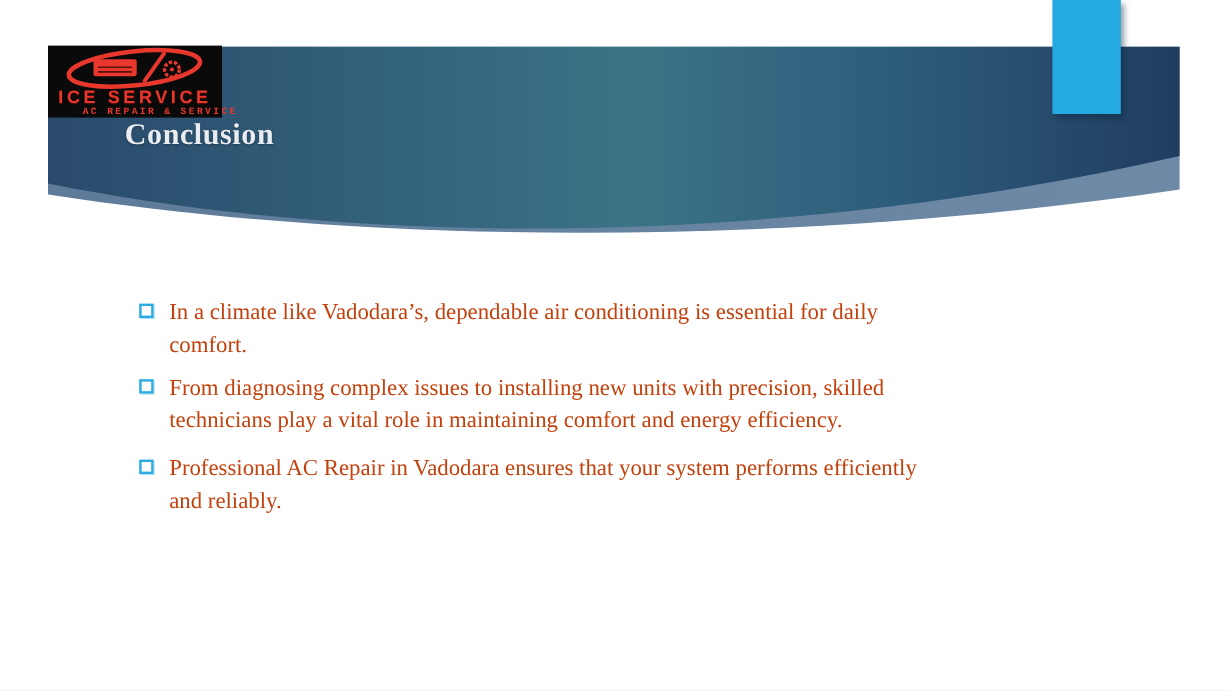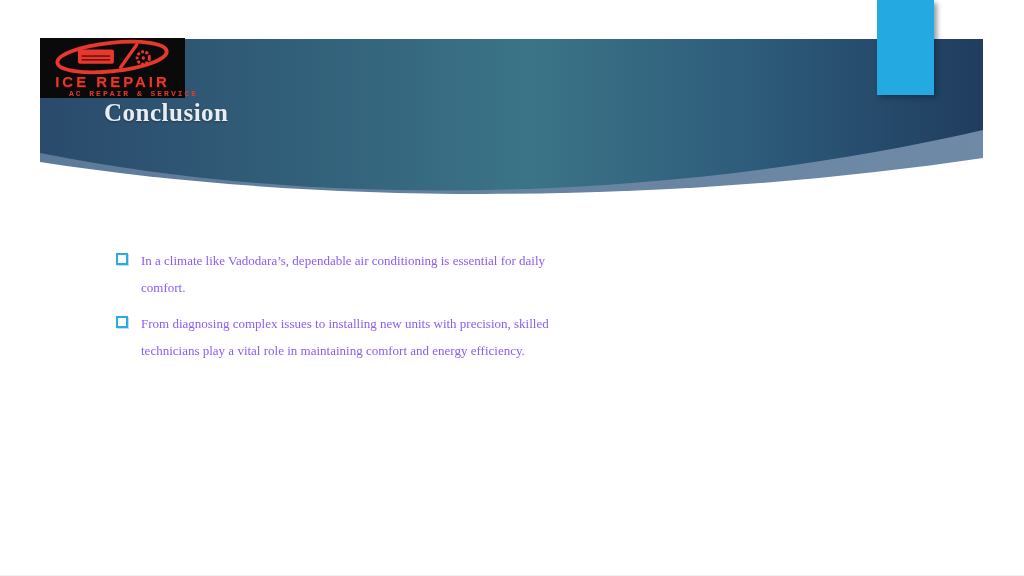--- a/index.html
+++ b/index.html
@@ -80,23 +80,23 @@
   .bullet-row.extra-gap { margin-top: 13px; }
   .bullet-sq {
     flex: none;
     width: 12px; height: 12px;
     border: 2px solid #2aabe2;
     background: #fdfdfd;
     margin: 6px 13px 0 0;
     box-shadow: 1px 1px 0 rgba(42,171,226,0.35);
   }
   .bullet-text {
-    font-size: 13px;
+    font-size: 19px;
     line-height: 27px;
-    color: #8b5cf6;
+    color: #c2410c;
     white-space: pre-line;
   }
 </style>
 </head>
 <body>
 
 <svg class="header-svg" width="1024" height="215" viewBox="0 0 1024 215" aria-hidden="true">
   <defs>
     <linearGradient id="bandGrad" x1="0" y1="0" x2="1" y2="0">
       <stop offset="0" stop-color="#2a4a6c"></stop>
@@ -119,35 +119,40 @@
 <div class="logo">
   <svg class="logo-emblem" width="141" height="38" viewBox="0 0 141 38" aria-hidden="true">
     <ellipse cx="70" cy="19" rx="58" ry="15" fill="none" stroke="#e8372c" stroke-width="4" transform="rotate(-6 70 19)"></ellipse>
     <rect x="34" y="11" width="38" height="15" rx="2" fill="#e8372c"></rect>
     <line x1="38" y1="18" x2="68" y2="18" stroke="#5a100c" stroke-width="1.5"></line>
     <line x1="38" y1="22" x2="68" y2="22" stroke="#5a100c" stroke-width="1.5"></line>
     <line x1="79" y1="30" x2="96" y2="6" stroke="#e8372c" stroke-width="3.5" stroke-linecap="round"></line>
     <circle cx="103" cy="20" r="6.5" fill="none" stroke="#e8372c" stroke-width="3" stroke-dasharray="3 1.6"></circle>
     <circle cx="103" cy="20" r="1.8" fill="#e8372c"></circle>
   </svg>
-  <div class="logo-name">ICE REPAIR</div>
+  <div class="logo-name">ICE SERVICE</div>
   <div class="logo-tagline">AC REPAIR &amp; SERVICE</div>
 </div>
 
 <h1 class="slide-title">Conclusion</h1>
 
 <div class="content">
 
   <div class="bullet-row">
     <span class="bullet-sq"></span>
     <p class="bullet-text">In a climate like Vadodara’s, dependable air conditioning is essential for daily
 comfort.</p>
   </div>
 
 
   <div class="bullet-row">
     <span class="bullet-sq"></span>
     <p class="bullet-text">From diagnosing complex issues to installing new units with precision, skilled
 technicians play a vital role in maintaining comfort and energy efficiency.</p>
   </div>
 
+  <div class="bullet-row extra-gap">
+    <span class="bullet-sq"></span>
+    <p class="bullet-text">Professional AC Repair in Vadodara ensures that your system performs efficiently
+and reliably.</p>
+  </div>
 
 </div>
 
 </body></html>

